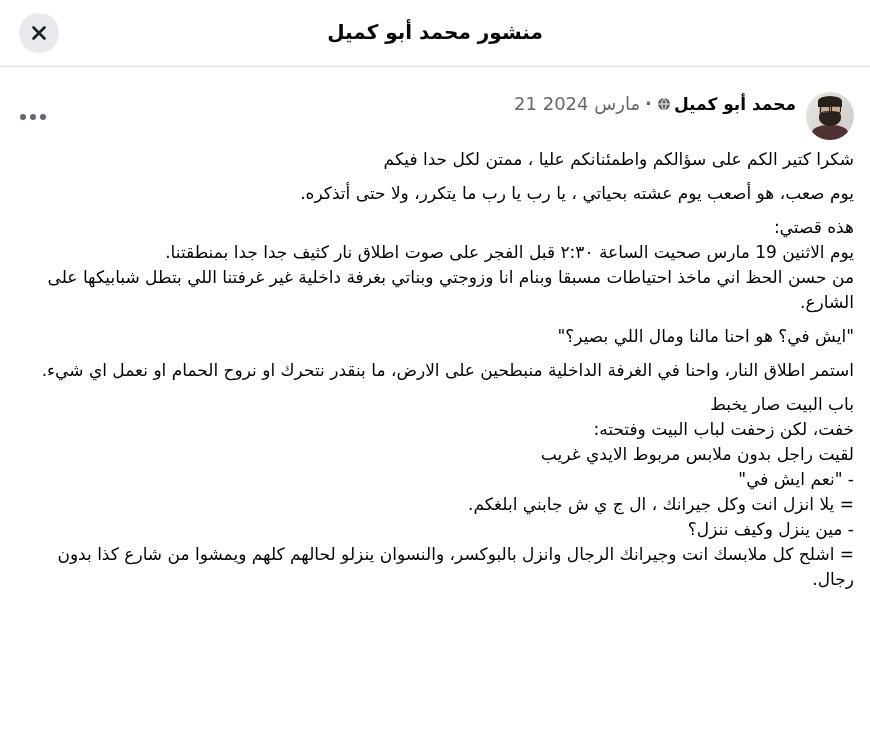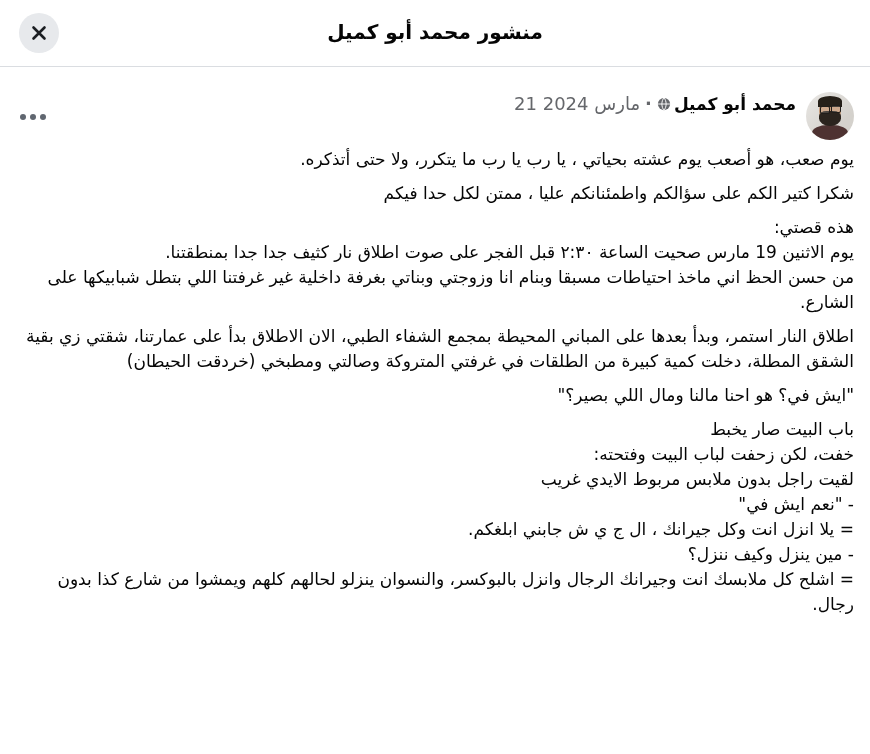--- a/index.html
+++ b/index.html
@@ -140,27 +140,27 @@
       </div>
 
       <button class="more-btn" aria-label="more options">
         <span class="d"></span>
         <span class="d"></span>
         <span class="d"></span>
       </button>
     </div>
 
     <article class="post-body" dir="rtl">
+      <p>شكرا كتير الكم على سؤالكم واطمئنانكم عليا ، ممتن لكل حدا فيكم</p>
       <p>يوم صعب، هو أصعب يوم عشته بحياتي ، يا رب يا رب ما يتكرر، ولا حتى أتذكره.</p>
-      <p>شكرا كتير الكم على سؤالكم واطمئنانكم عليا ، ممتن لكل حدا فيكم</p>
       <p>هذه قصتي:
 يوم الاثنين 19 مارس صحيت الساعة ٢:٣٠ قبل الفجر على صوت اطلاق نار كثيف جدا جدا بمنطقتنا.
 من حسن الحظ اني ماخذ احتياطات مسبقا وبنام انا وزوجتي وبناتي بغرفة داخلية غير غرفتنا اللي بتطل شبابيكها على الشارع.</p>
-      <p>اطلاق النار استمر، وبدأ بعدها على المباني المحيطة بمجمع الشفاء الطبي، الان الاطلاق بدأ على عمارتنا، شقتي زي بقية الشقق المطلة، دخلت كمية كبيرة من الطلقات في غرفتي المتروكة وصالتي ومطبخي (خردقت الحيطان)</p>
       <p>"ايش في؟ هو احنا مالنا ومال اللي بصير؟"</p>
+      <p>استمر اطلاق النار، واحنا في الغرفة الداخلية منبطحين على الارض، ما بنقدر نتحرك او نروح الحمام او نعمل اي شيء.</p>
       <p>باب البيت صار يخبط
 خفت، لكن زحفت لباب البيت وفتحته:
 لقيت راجل بدون ملابس مربوط الايدي غريب
 - "نعم ايش في"
 = يلا انزل انت وكل جيرانك ، ال ج ي ش جابني ابلغكم.
 - مين ينزل وكيف ننزل؟
 = اشلح كل ملابسك انت وجيرانك الرجال وانزل بالبوكسر، والنسوان ينزلو لحالهم كلهم ويمشوا من شارع كذا بدون رجال.</p>
     </article>
 
   </main>

